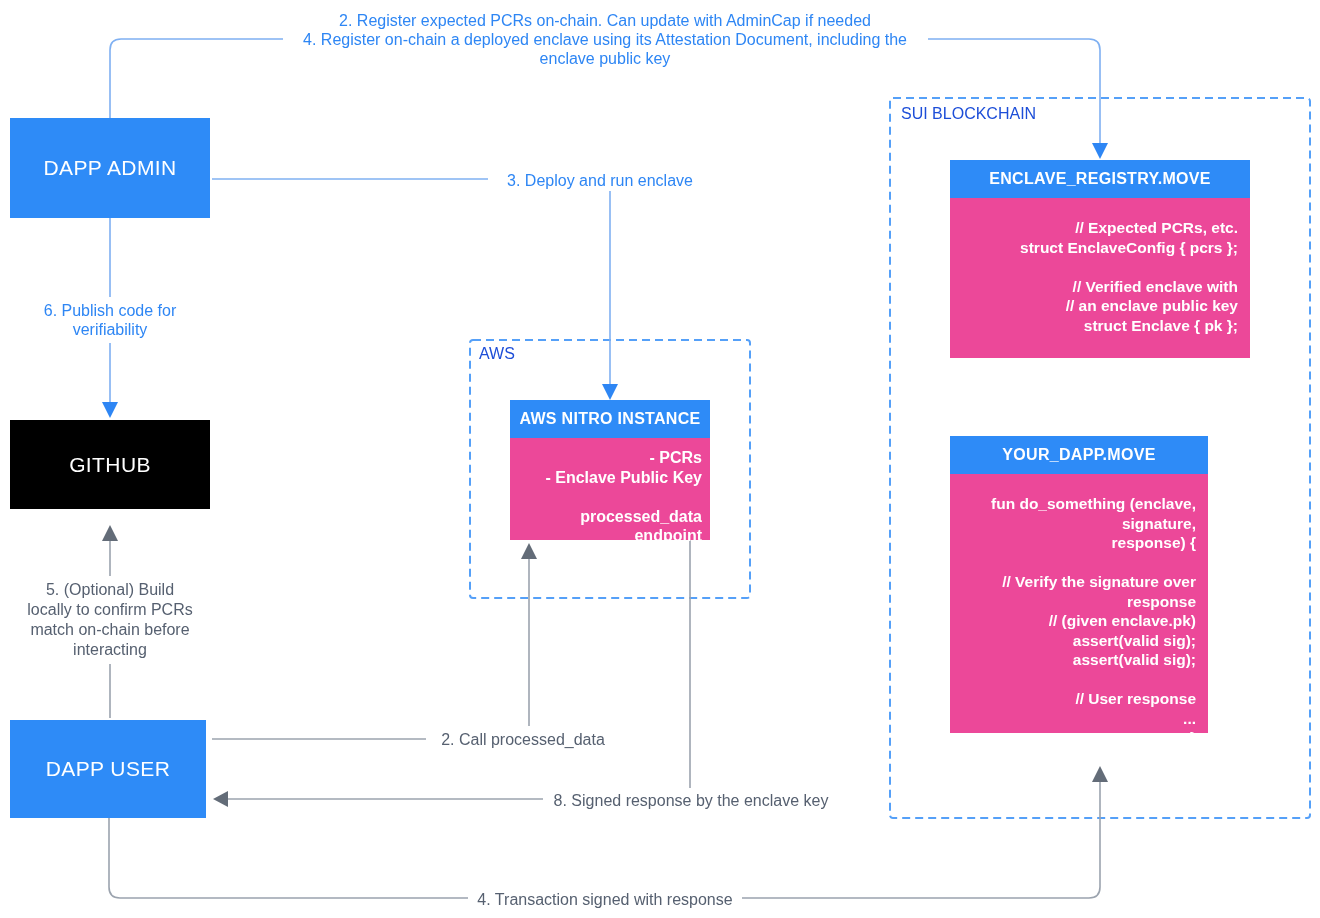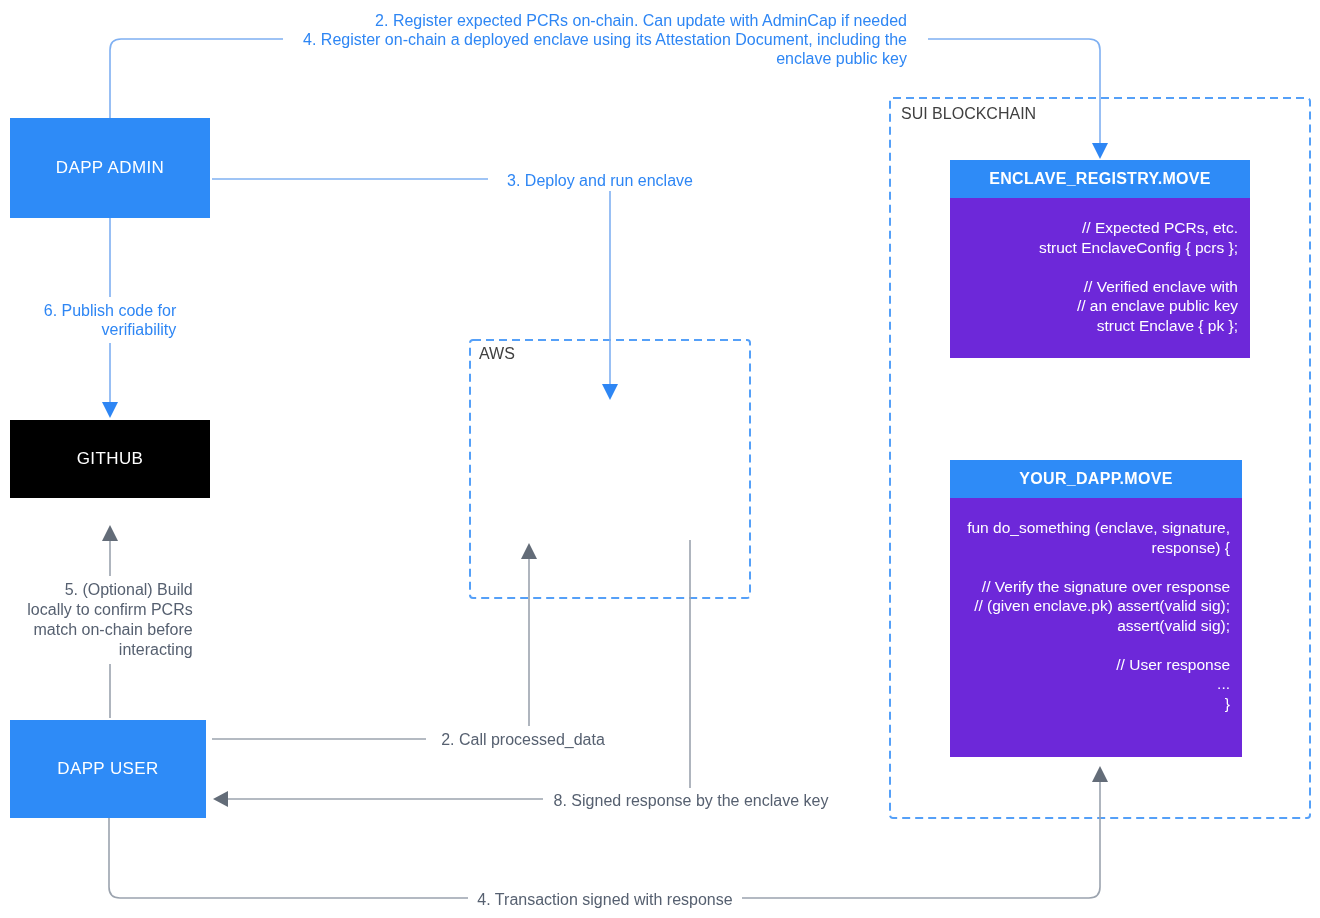--- a/index.html
+++ b/index.html
@@ -9,43 +9,43 @@
   }
   .wires{position:absolute;left:0;top:0;z-index:1;}
   .dash{fill:none;stroke:#55a0f8;stroke-width:2;stroke-dasharray:8 5;}
   .blue-lines path{fill:none;stroke:#7fb0f2;stroke-width:1.6;}
   .blue-arrows polygon{fill:#2e86f4;stroke:none;}
   .gray-lines path{fill:none;stroke:#9ba3ae;stroke-width:1.6;}
   .gray-arrows polygon{fill:#636c78;stroke:none;}
 
   .node{
     position:absolute;z-index:2;display:flex;align-items:center;justify-content:center;
-    color:#ffffff;font-size:17px;font-weight:500;letter-spacing:0.4px;text-align:left;
+    color:#ffffff;font-size:21px;font-weight:500;letter-spacing:0.4px;text-align:left;
   }
   .node.blue{background:#2e8bf7;}
   .node.black{background:#000000;}
 
   .card{position:absolute;z-index:2;text-align:right;}
   .card-header{
     background:#2e8bf7;color:#ffffff;display:flex;align-items:center;justify-content:center;
     font-size:16px;font-weight:600;letter-spacing:0.3px;height:38px;
   }
   .card-body{
-    background:#6d28d9;color:#ffffff;white-space:pre-line;
-    font-size:15.5px;font-weight:400;line-height:19.5px;box-sizing:border-box;
+    background:#ec4899;color:#ffffff;white-space:pre-line;
+    font-size:15.5px;font-weight:700;line-height:19.5px;box-sizing:border-box;
   }
 
   .note{
-    position:absolute;z-index:3;white-space:pre-line;text-align:right;
+    position:absolute;z-index:3;white-space:pre-line;text-align:center;
     transform:translateX(-50%);font-size:16px;line-height:19px;
   }
   .note.blue{color:#2e86f4;}
   .note.gray{color:#566070;}
   .region-label{
-    position:absolute;z-index:3;color:#404040;font-size:16px;font-weight:400;
+    position:absolute;z-index:3;color:#1d4ed8;font-size:16px;font-weight:400;
     white-space:nowrap;
   }
 </style>
 </head>
 <body>
 
 <div class="canvas">
 
   <svg class="wires" width="1320" height="918" viewBox="0 0 1320 918">
     <g>
@@ -78,44 +78,51 @@
       <polygon points="521,559 537,559 529,543"></polygon>
       <polygon points="228,791 228,807 213,799"></polygon>
       <polygon points="1092,782 1108,782 1100,766"></polygon>
     </g>
   </svg>
 
   <div class="node blue" style="left:10px;top:118px;width:200px;height:100px">
     <span>DAPP ADMIN</span>
   </div>
 
-  <div class="node black" style="left:10px;top:420px;width:200px;height:78px">
+  <div class="node black" style="left:10px;top:420px;width:200px;height:89px">
     <span>GITHUB</span>
   </div>
 
   <div class="node blue" style="left:10px;top:720px;width:196px;height:98px">
     <span>DAPP USER</span>
   </div>
 
   <div class="region-label" style="left:479px;top:345px">AWS</div>
 
+  <div class="card" style="left:510px;top:400px;width:200px">
+    <div class="card-header">AWS NITRO INSTANCE</div>
+    <div class="card-body" style="height:102px;padding:10px 8px;font-size:16px;line-height:19.5px">- PCRs
+- Enclave Public Key
+
+processed_data endpoint</div>
+  </div>
 
   <div class="region-label" style="left:901px;top:105px">SUI BLOCKCHAIN</div>
 
   <div class="card" style="left:950px;top:160px;width:300px">
     <div class="card-header">ENCLAVE_REGISTRY.MOVE</div>
     <div class="card-body" style="height:160px;padding:20px 12px">// Expected PCRs, etc.
 struct EnclaveConfig { pcrs };
 
 // Verified enclave with
 // an enclave public key
 struct Enclave { pk };</div>
   </div>
 
-  <div class="card" style="left:950px;top:460px;width:292px">
+  <div class="card" style="left:950px;top:436px;width:258px">
     <div class="card-header">YOUR_DAPP.MOVE</div>
     <div class="card-body" style="height:259px;padding:20px 12px">fun do_something (enclave, signature,
 response) {
 
 // Verify the signature over response
 // (given enclave.pk) assert(valid sig);
 assert(valid sig);
 
 // User response
 ...

